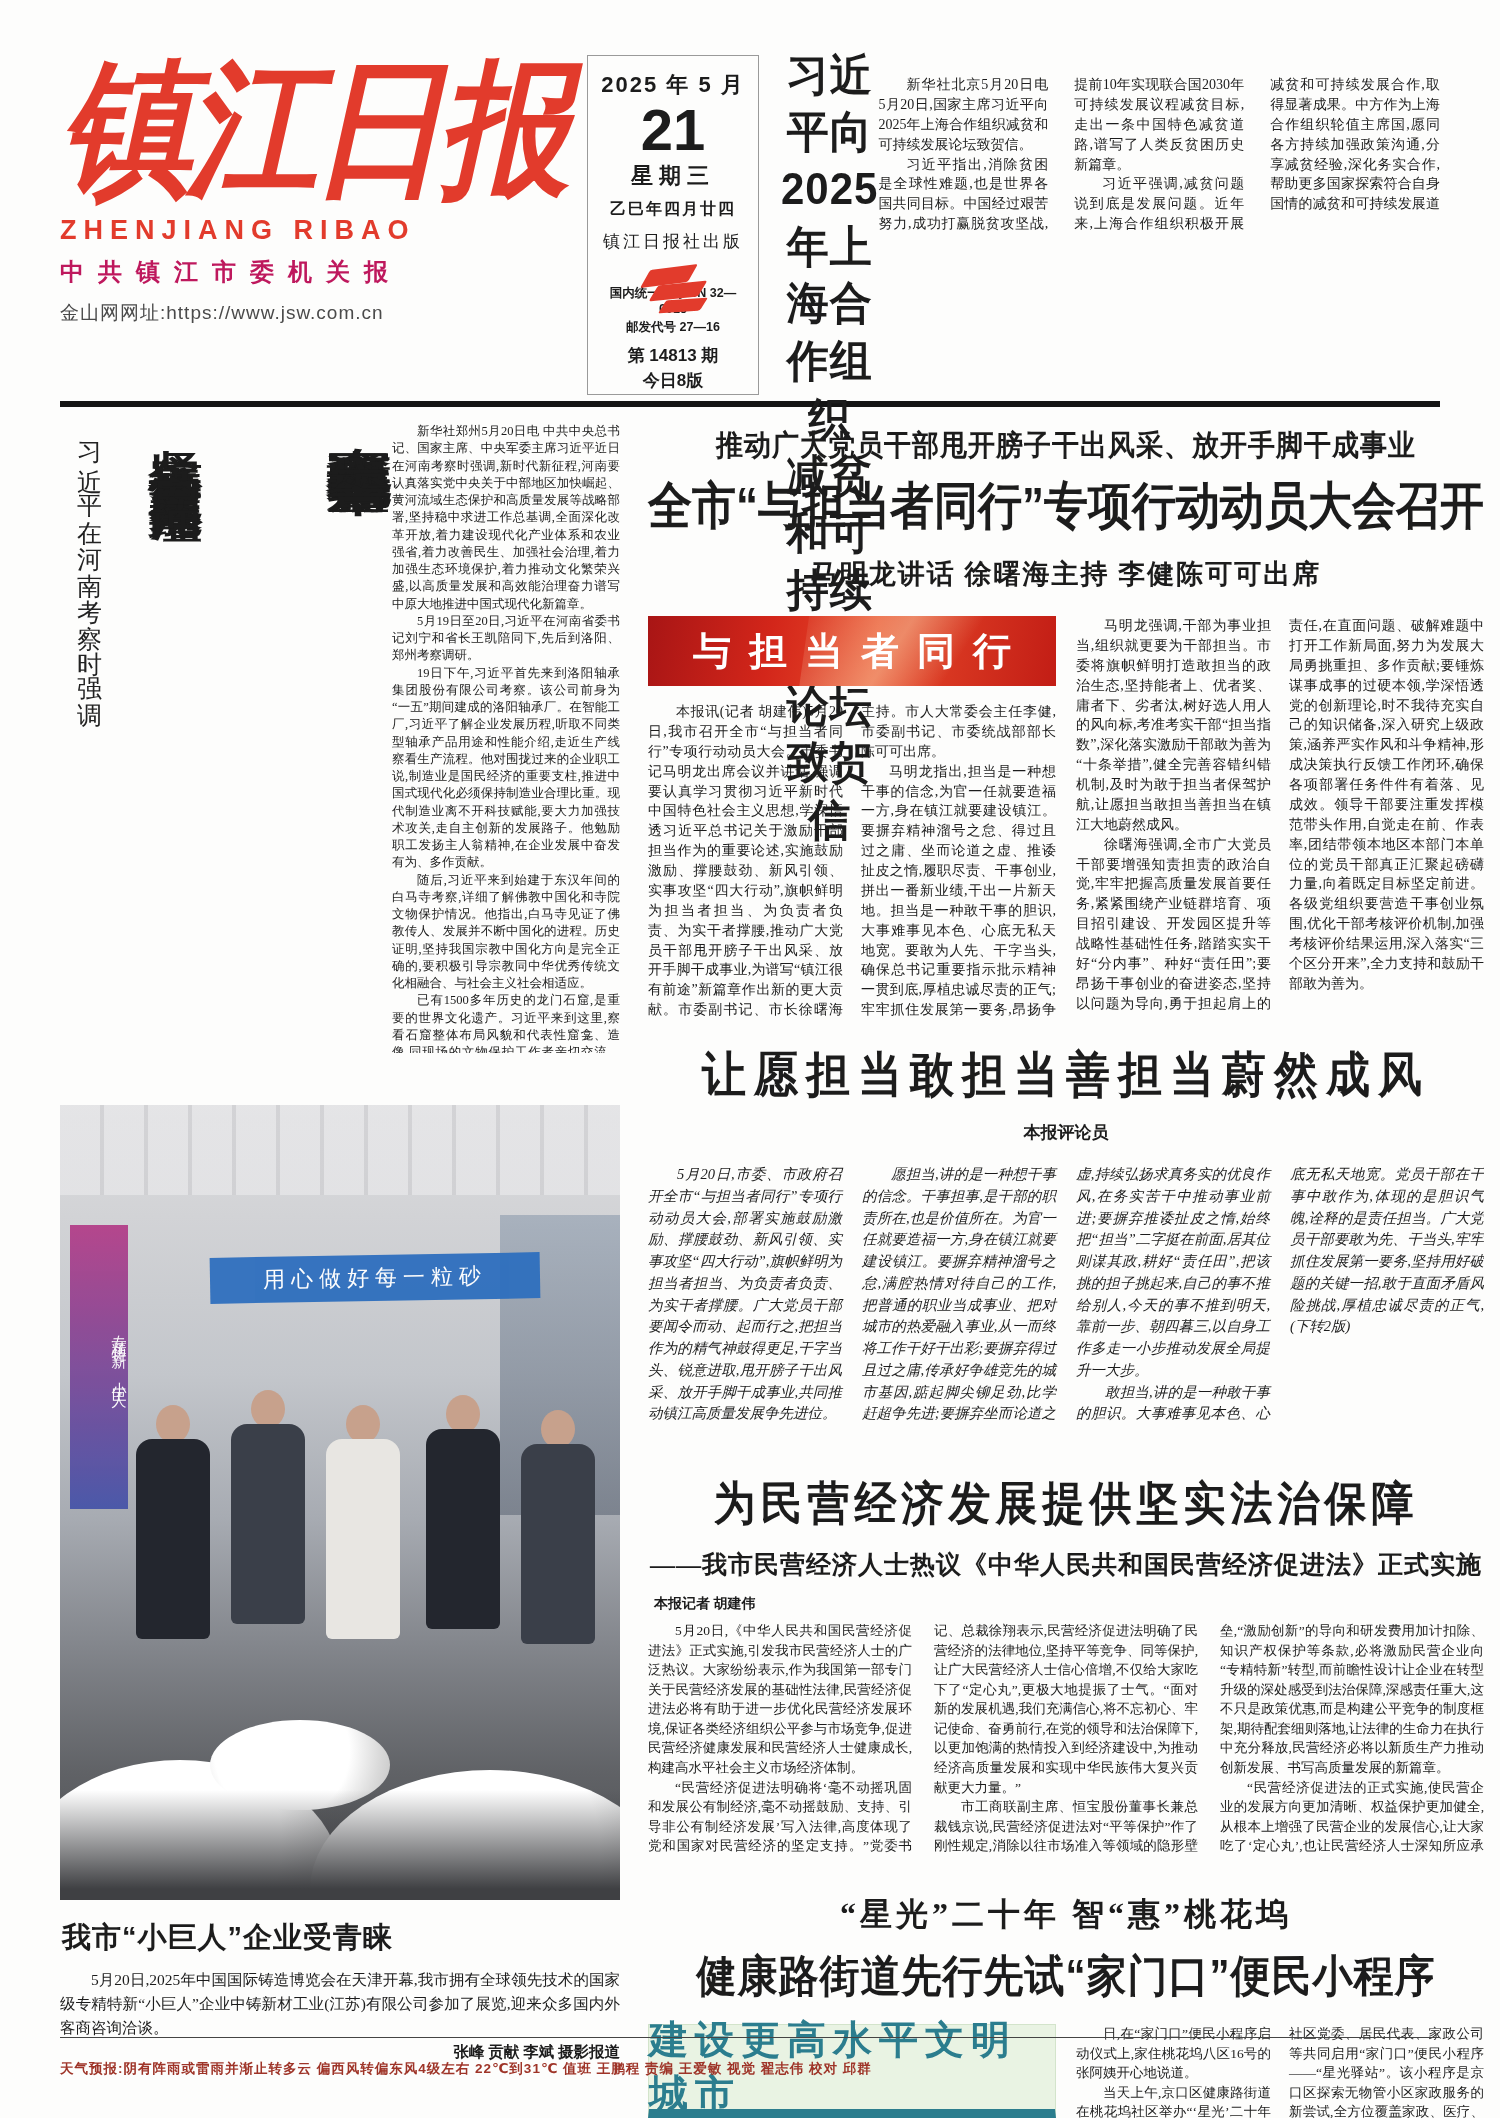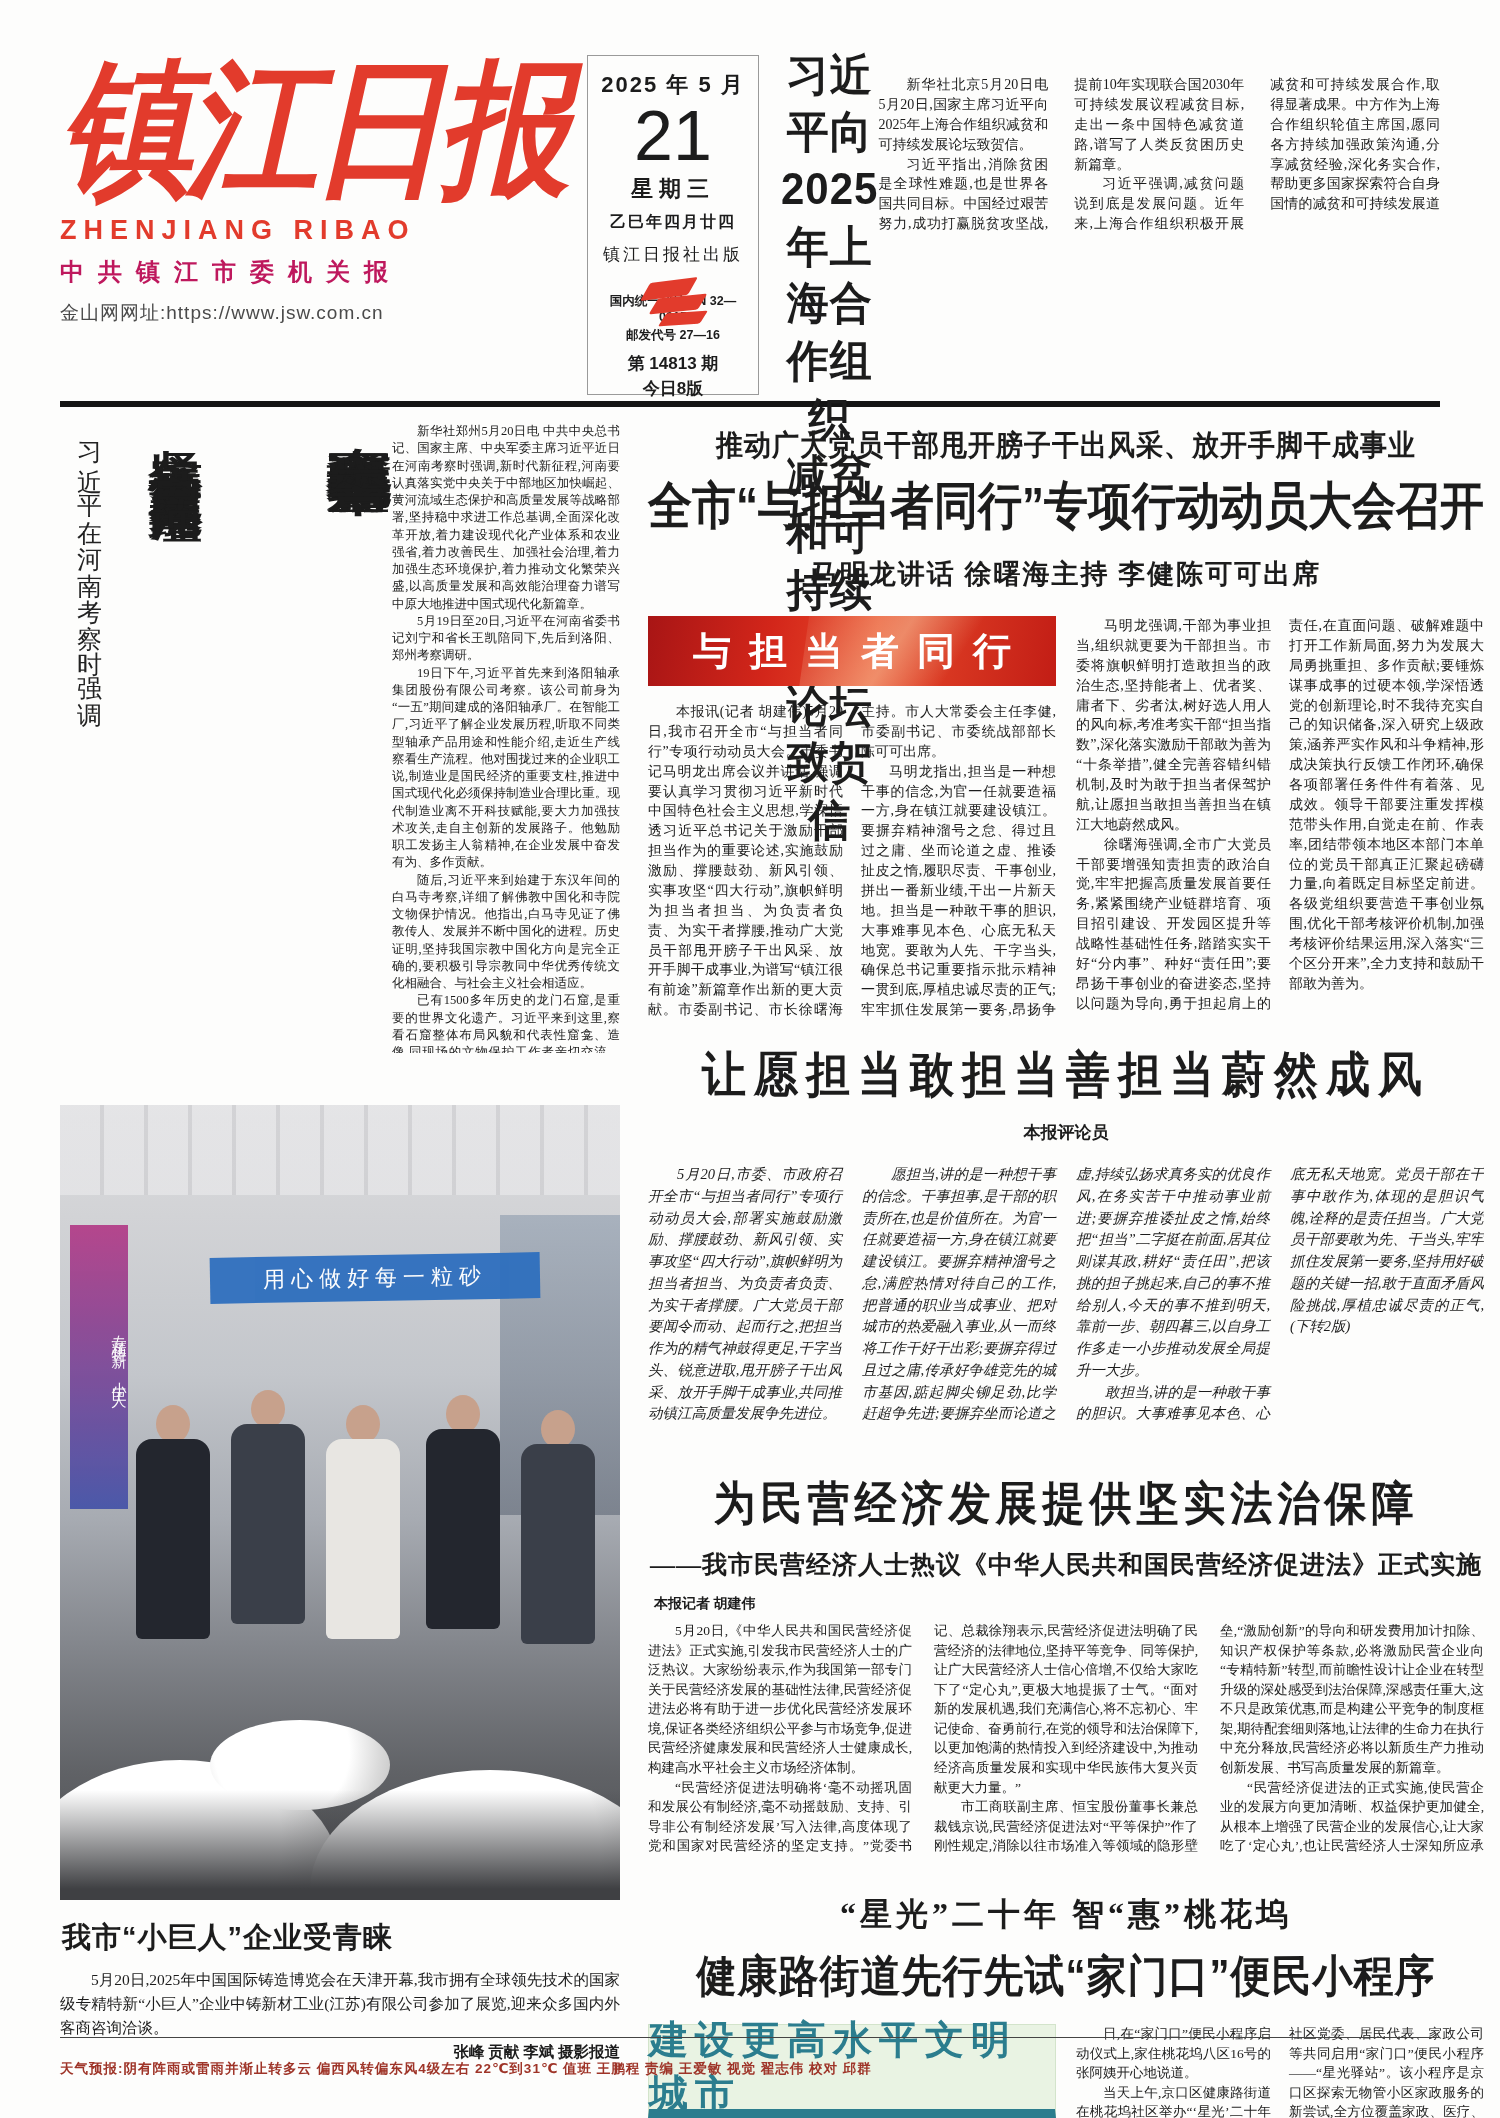--- a/index.html
+++ b/index.html
@@ -11,21 +11,21 @@
   .masthead{width:505px;position:relative;}
   .mast-title{font-size:132px;font-weight:bold;font-style:italic;color:#e23b2c;line-height:1;
               letter-spacing:-6px;transform:scaleY(1.12);transform-origin:left top;white-space:nowrap;
               font-family:"DejaVu Serif","Liberation Serif",serif;}
   .mast-pinyin{margin-top:28px;color:#e23b2c;font-weight:bold;font-size:27px;letter-spacing:7px;}
   .mast-organ{margin-top:10px;color:#be185d;font-size:24px;letter-spacing:14px;font-weight:bold;}
   .mast-site{margin-top:12px;color:#4a4a4a;font-size:19px;letter-spacing:1px;}
   .datebox{width:172px;border:1px solid #9a9a9a;padding:14px 10px 2px 10px;text-align:center;
            display:flex;flex-direction:column;align-items:center;box-sizing:border-box;}
   .db-month{font-size:22px;font-weight:bold;letter-spacing:2px;}
-  .db-day{font-size:70px;font-weight:normal;line-height:1.05;}
+  .db-day{font-size:58px;font-weight:bold;line-height:1.05;}
   .db-week{font-size:22px;font-weight:bold;letter-spacing:6px;}
   .db-lunar{font-size:16px;margin-top:8px;letter-spacing:2px;font-weight:bold;}
   .db-pub{font-size:17px;margin-top:10px;letter-spacing:3px;font-family:Liberation Mono, monospace;}
   .db-logo{margin:14px 0 10px 0;width:64px;height:52px;position:relative;}
   .db-logo i{position:absolute;display:block;background:#e23b2c;}
   .db-logo i.f1{left:6px;top:0;width:44px;height:18px;transform:skewX(-35deg) rotate(-8deg);border-radius:2px;}
   .db-logo i.f2{left:14px;top:16px;width:46px;height:16px;transform:skewX(-35deg) rotate(-6deg);border-radius:2px;}
   .db-logo i.f3{left:22px;top:32px;width:40px;height:13px;transform:skewX(-35deg) rotate(-4deg);border-radius:2px;}
   .db-issn,.db-postal{font-size:12.5px;font-weight:bold;margin-top:3px;}
   .db-issue{font-size:17px;font-weight:bold;margin-top:8px;}

